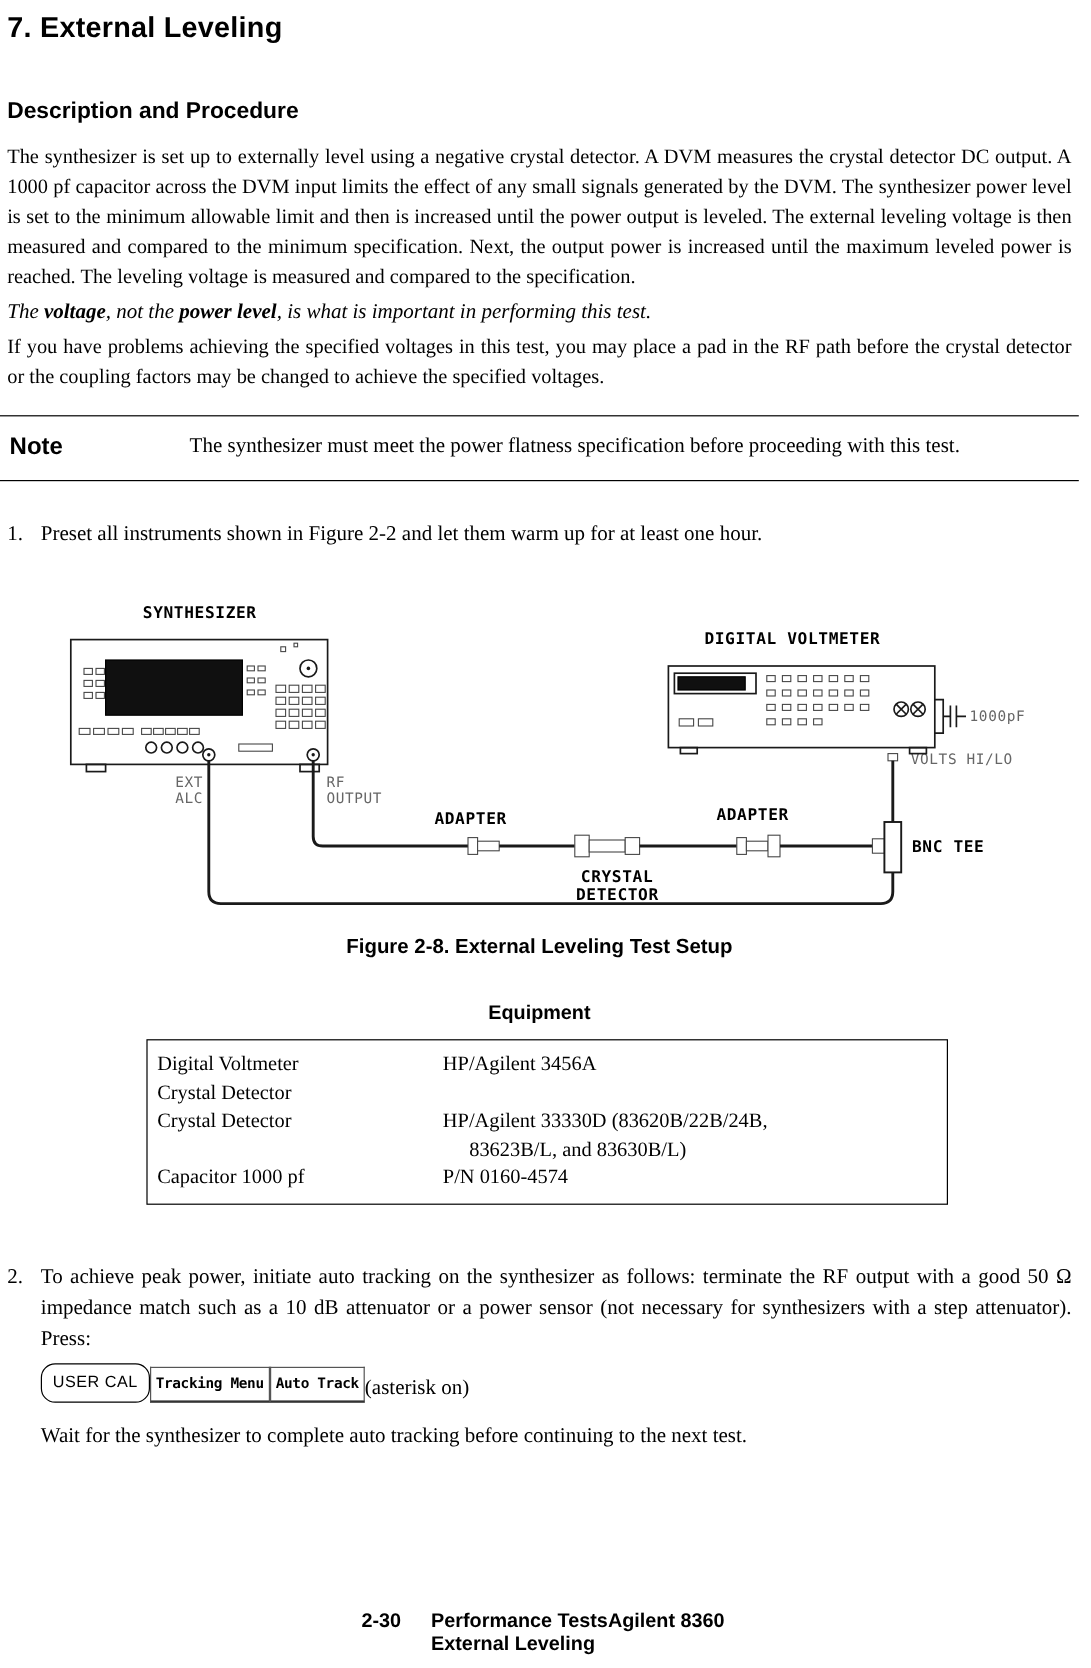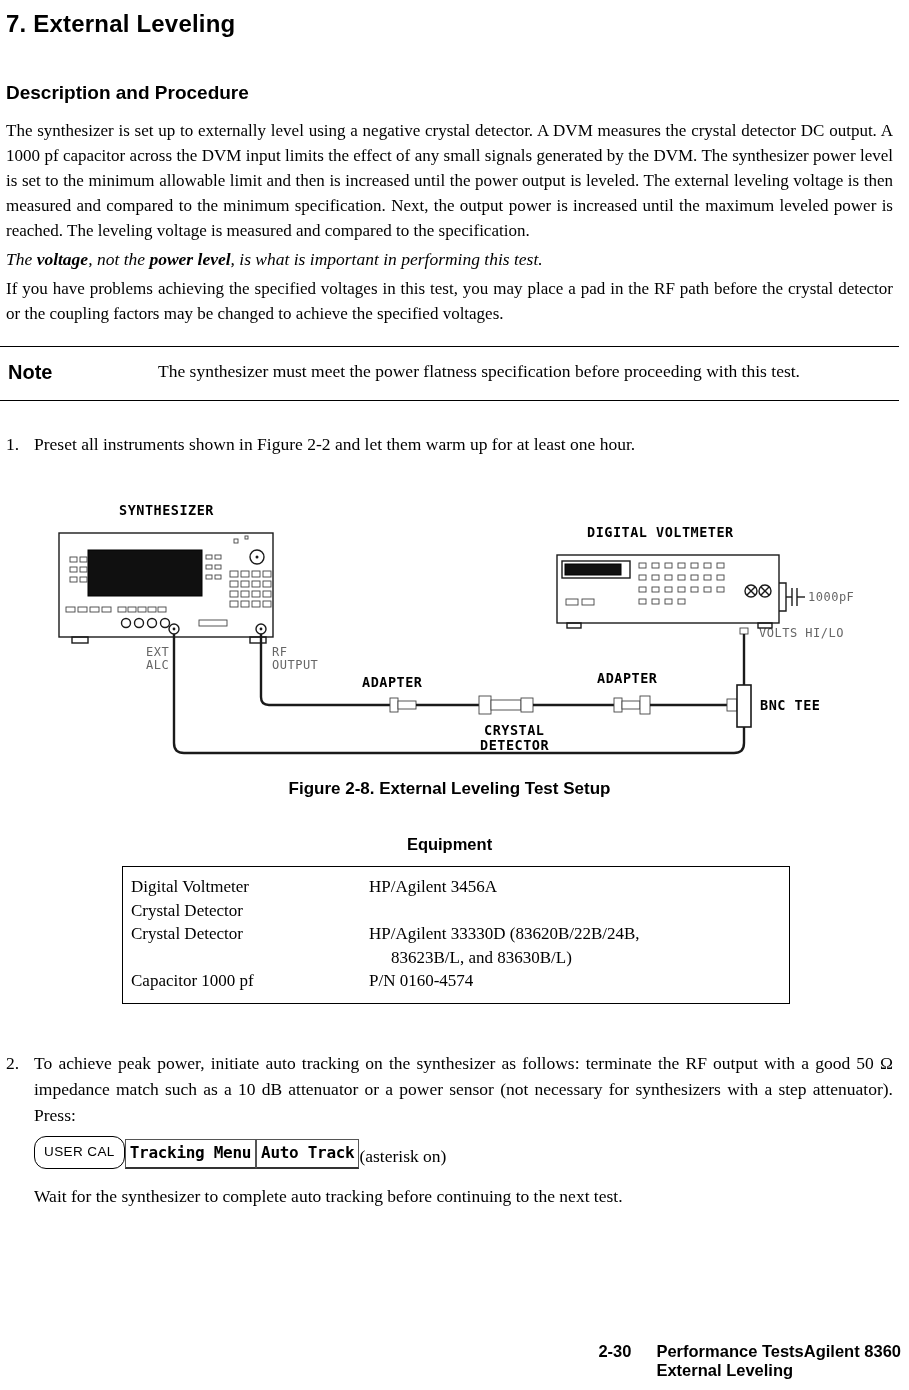--- a/index.html
+++ b/index.html
@@ -36,25 +36,25 @@
 
   .equip-title { text-align:center; font-family:"Liberation Sans", sans-serif; font-weight:bold; font-size:16.5px; margin-top:36px; }
   .equip-table { margin:12px 0 0 116px; width:668px; border:1.4px solid #000; padding:8px 8px 10px 8px; }
   .eq-row { display:flex; font-size:17px; line-height:23.5px; }
   .eq-item { width:238px; flex:0 0 238px; }
   .eq-value { flex:1; }
   .eq-value .cont { padding-left:22px; }
 
   .press-line { margin-top:8px; display:flex; align-items:flex-end; }
   .keycap { font-family:"Liberation Sans", sans-serif; font-size:13.5px; border:1.6px solid #000; border-radius:12px; padding:2px 9px 3px 9px; letter-spacing:0.4px; white-space:nowrap; }
-  .softkey { font-family:"DejaVu Sans Mono", monospace; font-weight:bold; font-size:16px; border:1.3px solid #555; border-bottom:2.5px solid #333; padding:0 4px 1px 4px; white-space:nowrap; letter-spacing:-0.3px; }
+  .softkey { font-family:"DejaVu Sans Mono", monospace; font-weight:bold; font-size:12px; border:1.3px solid #555; border-bottom:2.5px solid #333; padding:0 4px 1px 4px; white-space:nowrap; letter-spacing:-0.3px; }
   .press-suffix { font-size:17.5px; }
   .wait-line { margin-top:14px; }
 
-  .footer { position:absolute; left:4px; right:8px; bottom:10px; display:flex; justify-content:flex-end; font-family:"Liberation Sans", sans-serif; font-weight:bold; font-size:16.5px; }
+  .footer { position:absolute; left:4px; right:8px; bottom:10px; display:flex; justify-content:center; font-family:"Liberation Sans", sans-serif; font-weight:bold; font-size:16.5px; }
   .footer-left { display:flex; }
   .footer-num { width:58px; flex:0 0 58px; }
   .footer-right { padding-top:0; }
 </style>
 </head>
 <body>
 
 <div class="page">
 
   <h1 class="doc-title">7. External Leveling</h1>

